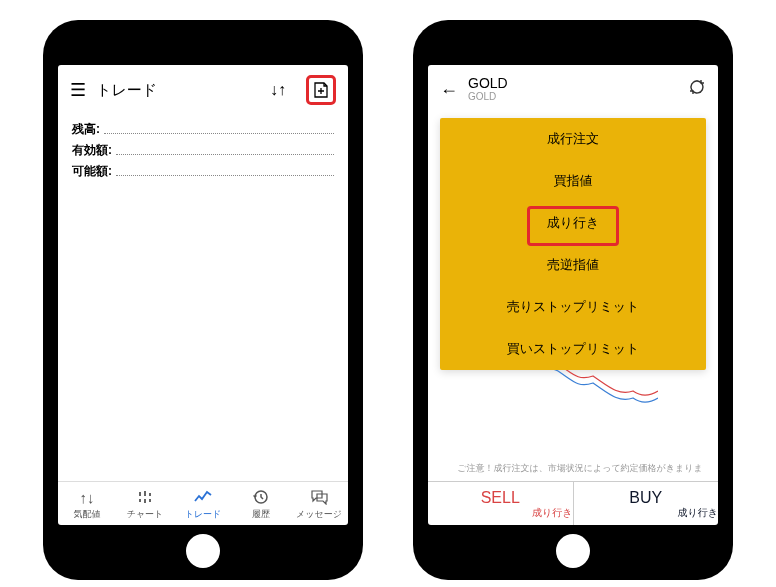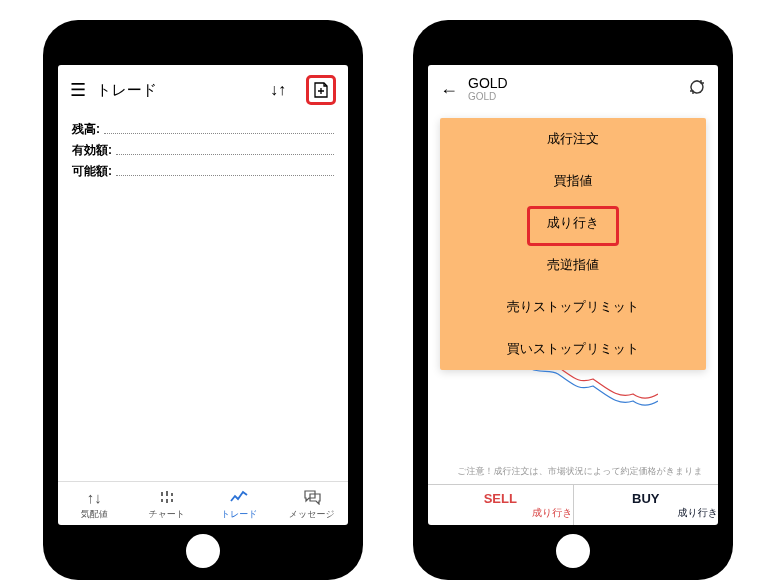--- a/index.html
+++ b/index.html
@@ -26,32 +26,32 @@
     .tab.active { color: #2b72d6; }
     .tab-icon { height: 18px; display: flex; align-items: center; justify-content: center; font-size: 15px; margin-bottom: 2px; }
     
     
     .p2-header { display: flex; align-items: center; padding: 10px 12px; gap: 10px; }
     .back { font-size: 18px; cursor: pointer; }
     .p2-titleblock { flex: 1; }
     .p2-symbol { font-size: 14px; }
     .p2-subsymbol { font-size: 10px; color: #999; }
     .refresh { font-size: 16px; cursor: pointer; }
-    .order-menu { background: #fdba74; margin: 6px 12px 0 12px; box-shadow: 0 2px 8px rgba(0,0,0,0.15); border-radius: 2px; }
+    .order-menu { background: #eab308; margin: 6px 12px 0 12px; box-shadow: 0 2px 8px rgba(0,0,0,0.15); border-radius: 2px; }
     .order-item { text-align: center; padding: 12px 0; font-size: 13px; cursor: pointer; }
     .order-item.hl { position: relative; }
     .order-item.hl::before { content: ""; position: absolute; top: 4px; left: 50%; transform: translateX(-50%); width: 86px; height: calc(100% - 8px); border: 3px solid #e3292d; border-radius: 4px; }
     .chart-area { position: relative; flex: 1; overflow: hidden; }
     .chart-svg { position: absolute; bottom: 40px; left: 10px; right: 50px; height: 80px; }
     .notice { text-align: center; font-size: 9px; color: #999; padding: 6px 4px; white-space: nowrap; overflow: hidden; margin-left: 14px; }
     .sellbuy { display: flex; border-top: 1px solid #ccc; }
     .sb-btn { flex: 1; text-align: center; padding: 6px 0; cursor: pointer; line-height: 1.2; }
     .sb-sell { color: #d94343; border-right: 1px solid #ccc; }
     .sb-buy { color: #0f172a; }
-    .sb-main { font-size: 13px; font-weight: bold; }
+    .sb-main { font-size: 16px; font-weight: normal; }
     .sb-sub { font-size: 10px; text-align: right; }
   </style>
 </head>
 <body>
 
 <div class="stage">
 
   <div class="phone">
     <div class="phone-screen">
       <div class="p1-header">
@@ -94,20 +94,30 @@
           </div>
           <div>チャート</div>
         </div>
         <div class="tab active">
           <div class="tab-icon">
             <svg width="18" height="16" viewBox="0 0 18 16">
                 <path d="M1 12 l4 -5 l3 3 l5 -7 l4 3" stroke="#2b72d6" stroke-width="1.8" fill="none"></path>
               </svg>
           </div>
           <div>トレード</div>
+        </div>
+        <div class="tab">
+          <div class="tab-icon">
+            <svg width="16" height="16" viewBox="0 0 16 16">
+                <circle cx="8" cy="8" r="6" fill="none" stroke="#555" stroke-width="1.5"></circle>
+                <path d="M8 5 v3 l2 2" stroke="#555" stroke-width="1.5" fill="none"></path>
+                <path d="M2 8 l-1.5 -1.5 M2 8 l1.5 -1.5" stroke="#555" stroke-width="1.2"></path>
+              </svg>
+          </div>
+          <div>履歴</div>
         </div>
         <div class="tab">
           <div class="tab-icon">
             <svg width="18" height="16" viewBox="0 0 18 16">
                 <path d="M2 2 h10 v7 h-6 l-3 3 v-3 h-1 z M7 5 h10 v7 h-1 v3 l-3 -3 h-6 z" fill="none" stroke="#555" stroke-width="1.2"></path>
               </svg>
           </div>
           <div>メッセージ</div>
         </div>
       </div>

